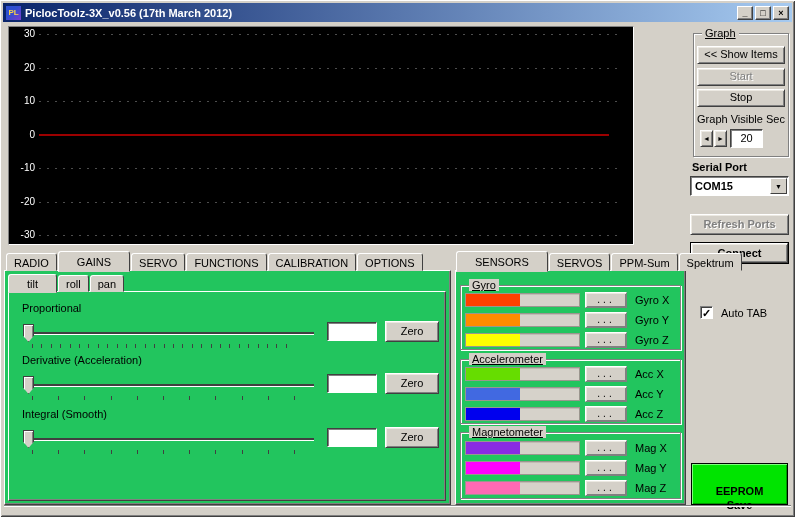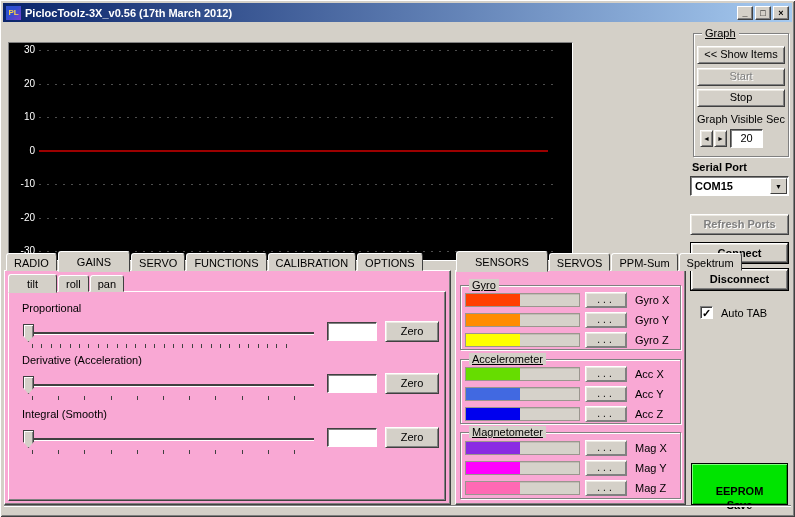--- a/index.html
+++ b/index.html
@@ -18,21 +18,21 @@
     color:#ffd24a; font-size:8px; font-weight:bold; text-align:center; line-height:14px;
     margin-right:4px; flex:0 0 auto; }
   .title-text { color:#fff; font-weight:bold; font-size:11px; flex:1 1 auto;
     white-space:nowrap; overflow:hidden; }
   .tb-btn { width:16px; height:14px; margin-left:2px; background:#d4d0c8;
     border:1px solid; border-color:#fff #404040 #404040 #fff;
     box-shadow:inset -1px -1px 0 #808080;
     font-size:9px; font-weight:bold; line-height:12px; text-align:center; color:#000; }
 
   
-  .graph { position:absolute; left:8px; top:42px; width:565px; height:219px; background:#000;
+  .graph { position:absolute; left:8px; top:26px; width:626px; height:219px; background:#000;
     border:1px solid; border-color:#808080 #fff #fff #808080; }
   .g-label { position:absolute; left:4px; width:22px; text-align:right; color:#fff;
     font-size:10px; line-height:12px; }
   .g-grid { position:absolute; left:30px; right:14px; height:1px;
     background:repeating-linear-gradient(to right,#4d4d4d 0 2px,transparent 2px 8px); }
   .g-zero { position:absolute; left:30px; right:24px; height:2px; background:#9c0000; }
 
   
   .btn { background:#d4d0c8; border:1px solid; border-color:#fff #404040 #404040 #fff;
     box-shadow:inset 1px 1px 0 #ece9e2, inset -1px -1px 0 #808080;
@@ -60,21 +60,21 @@
     border:1px solid; border-color:#808080 #fff #fff #808080;
     box-shadow:inset 1px 1px 0 #404040;
     font-size:11px; line-height:12px; text-align:center; font-weight:bold; }
 
   
   .tabrow { position:absolute; display:flex; align-items:flex-end; }
   .tab { height:18px; padding:0 7px; background:#d4d0c8; line-height:18px;
     border:1px solid; border-color:#fff #404040 transparent #fff;
     border-radius:3px 3px 0 0; margin-right:1px; position:relative; }
   .tab.selected { height:21px; line-height:21px; padding:0 18px; z-index:5; margin-bottom:-1px; }
-  .panel { position:absolute; background:#f9a8d4; border:1px solid;
+  .panel { position:absolute; background:#22c55e; border:1px solid;
     border-color:#fff #404040 #404040 #fff; box-shadow:inset -1px -1px 0 #808080; }
 
   
   .slider-group { position:absolute; left:0; width:100%; height:58px; }
   .sl-label { position:absolute; left:13px; top:0; }
   .sl-track { position:absolute; left:21px; top:30px; width:284px; height:2px;
     background:#404040; box-shadow:0 1px 0 #fff; }
   .sl-thumb { position:absolute; left:14px; top:22px; width:11px; height:18px;
     background:#d4d0c8; border:1px solid #404040;
     box-shadow:inset 1px 1px 0 #fff, inset -1px 0 0 #808080;
@@ -142,21 +142,20 @@
   <div class="sunken" style="position:absolute; left:730px; top:129px; width:33px; height:19px;
        text-align:center; line-height:17px;">20</div>
 
   <div class="bold" style="position:absolute; left:692px; top:161px;">Serial Port</div>
   <div class="combo">
     <span>COM15</span>
     <div class="combo-arrow">▼</div>
   </div>
   <div class="btn bold disabled" style="position:absolute; left:690px; top:214px; width:99px; height:21px; line-height:19px;">Refresh Ports</div>
   <div class="btn bold default" style="position:absolute; left:691px; top:243px; width:97px; height:20px; line-height:18px;">Connect</div>
-  <div class="btn bold default" style="position:absolute; left:691px; top:269px; width:97px; height:21px; line-height:19px;">Disconnect</div>
 
   <div class="checkbox" style="left:700px; top:306px;">✓</div>
   <div style="position:absolute; left:721px; top:307px;">Auto TAB</div>
 
   <div class="bold" style="position: absolute; left: 691px; top: 463px; width: 97px; height: 42px; border: 1px solid rgb(0, 0, 0); box-shadow: rgb(125, 255, 125) 1px 1px 0px inset, rgb(0, 153, 0) -1px -1px 0px inset; text-align: center; padding-top: 20px; line-height: 14px; background: rgb(0, 228, 0);">
     <div>EEPROM</div>
     <div>Save</div>
   </div>
 
   <div class="tabrow" style="left:6px; top:249px; height:22px; z-index:4;">

